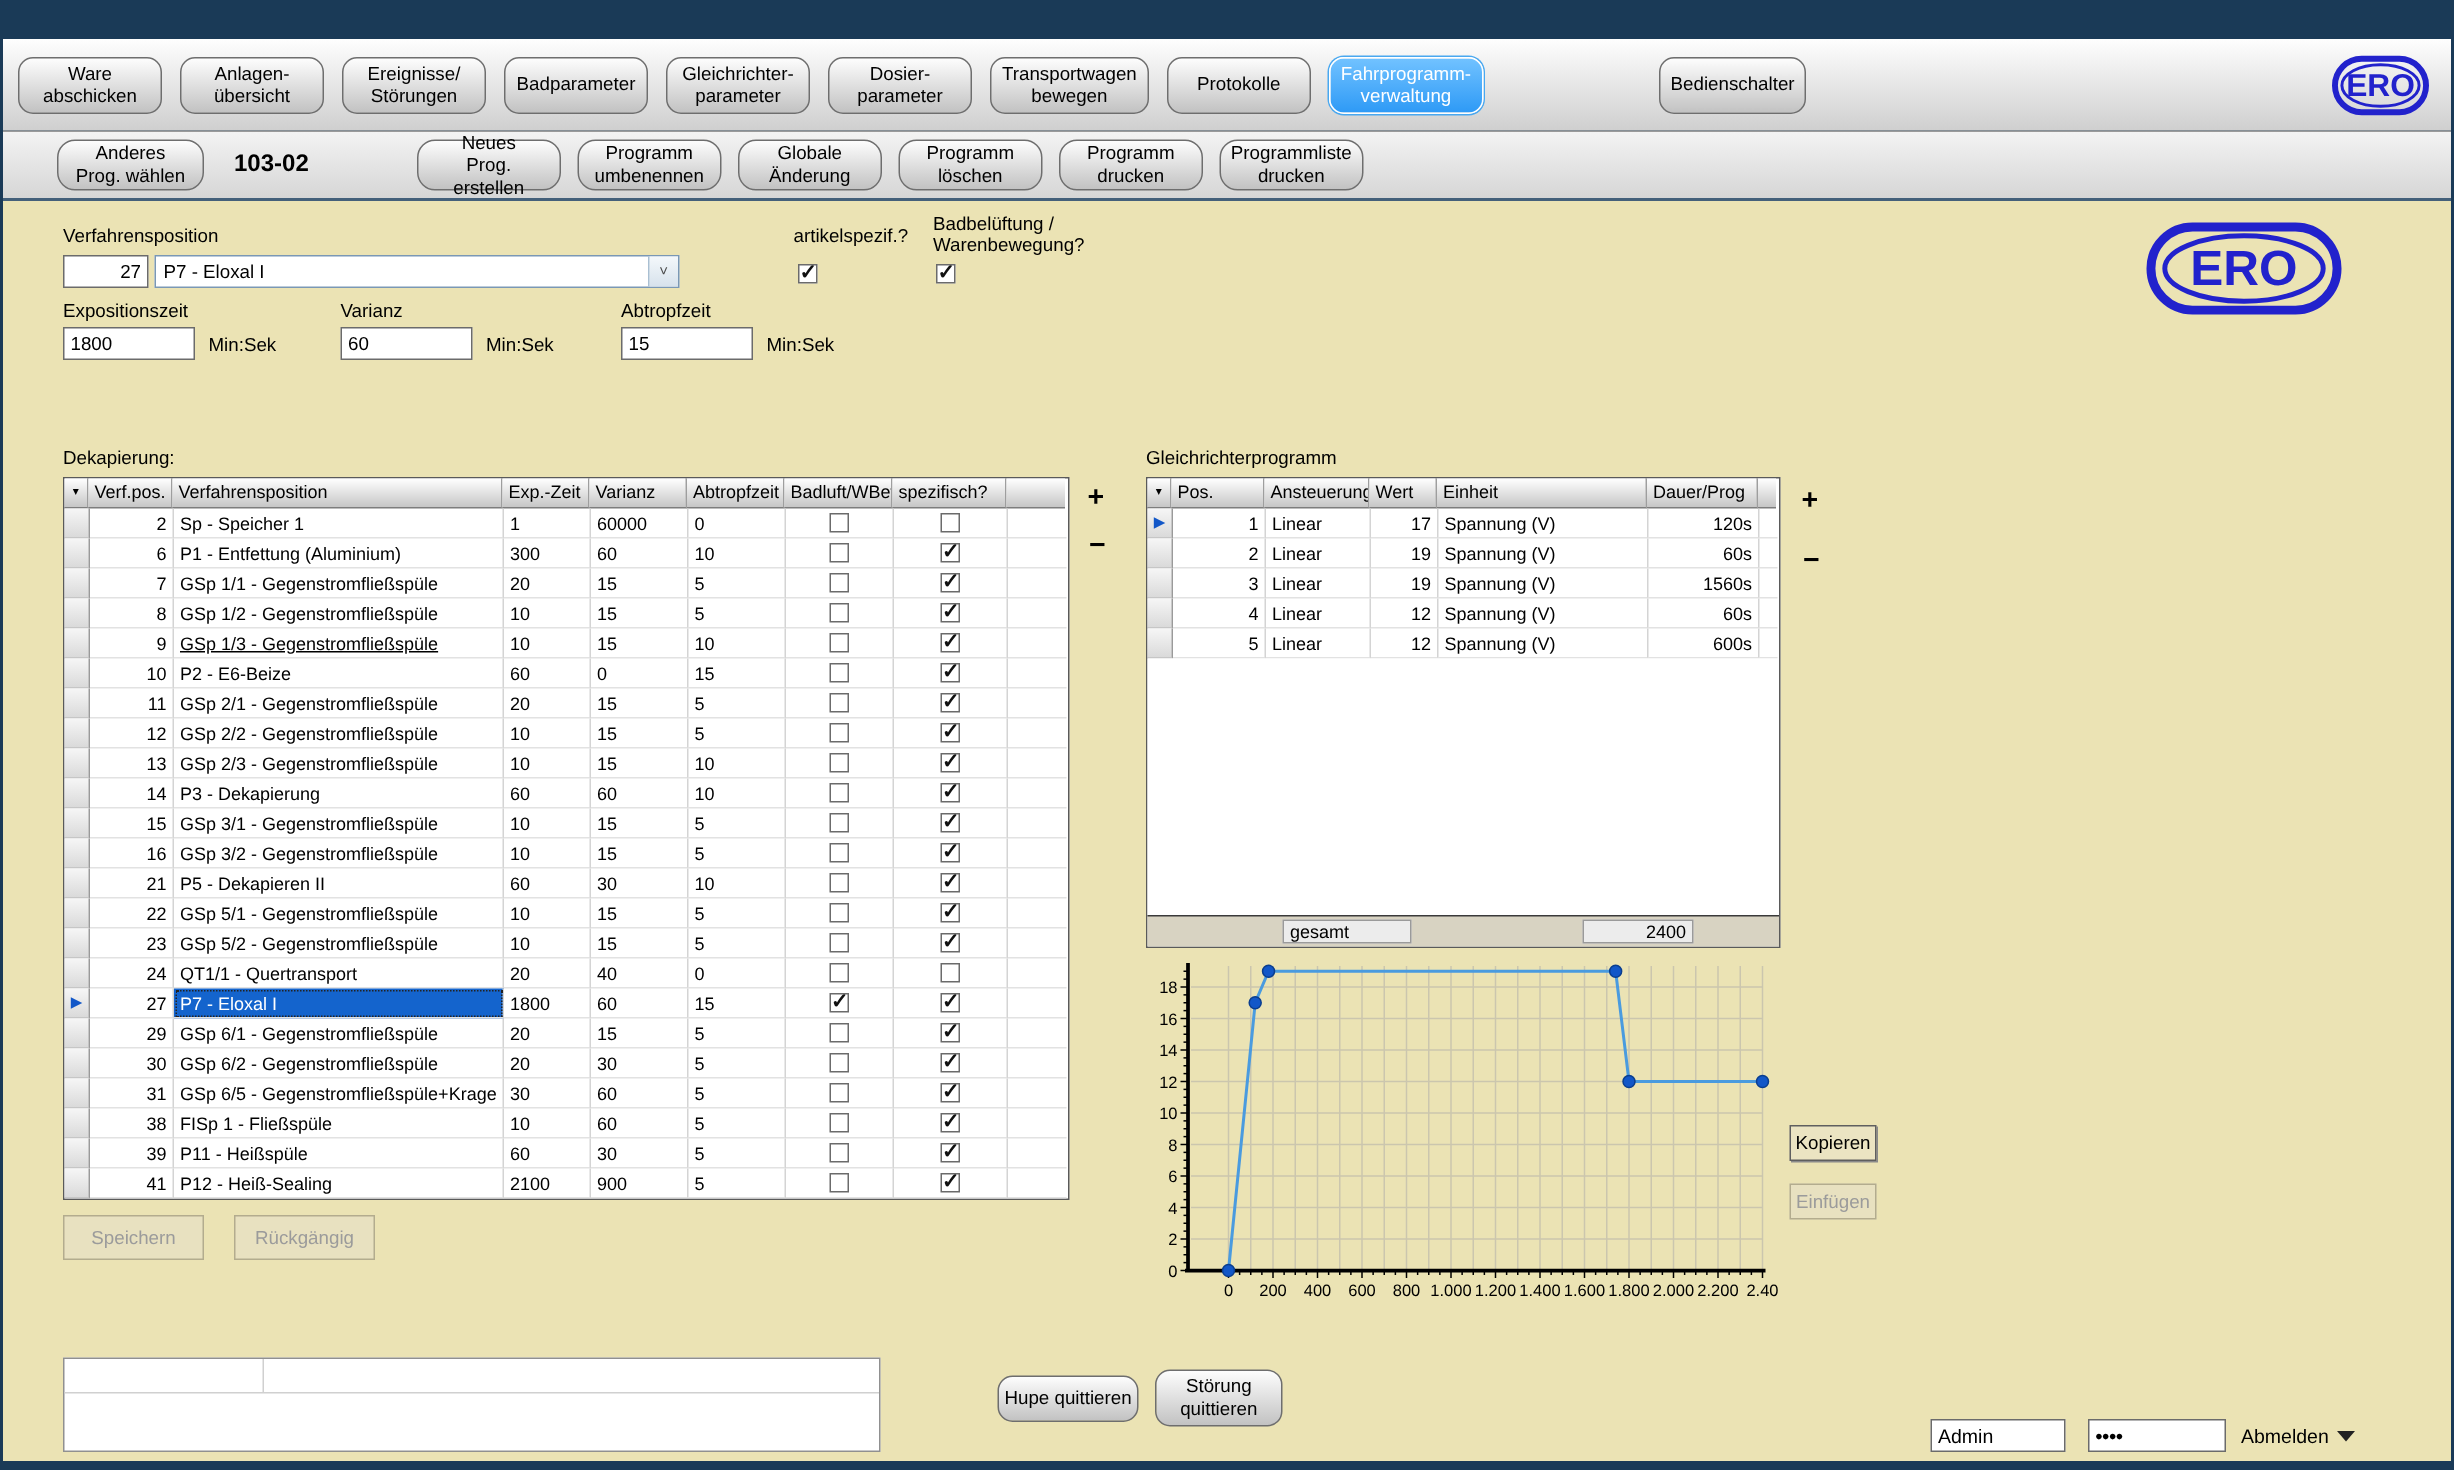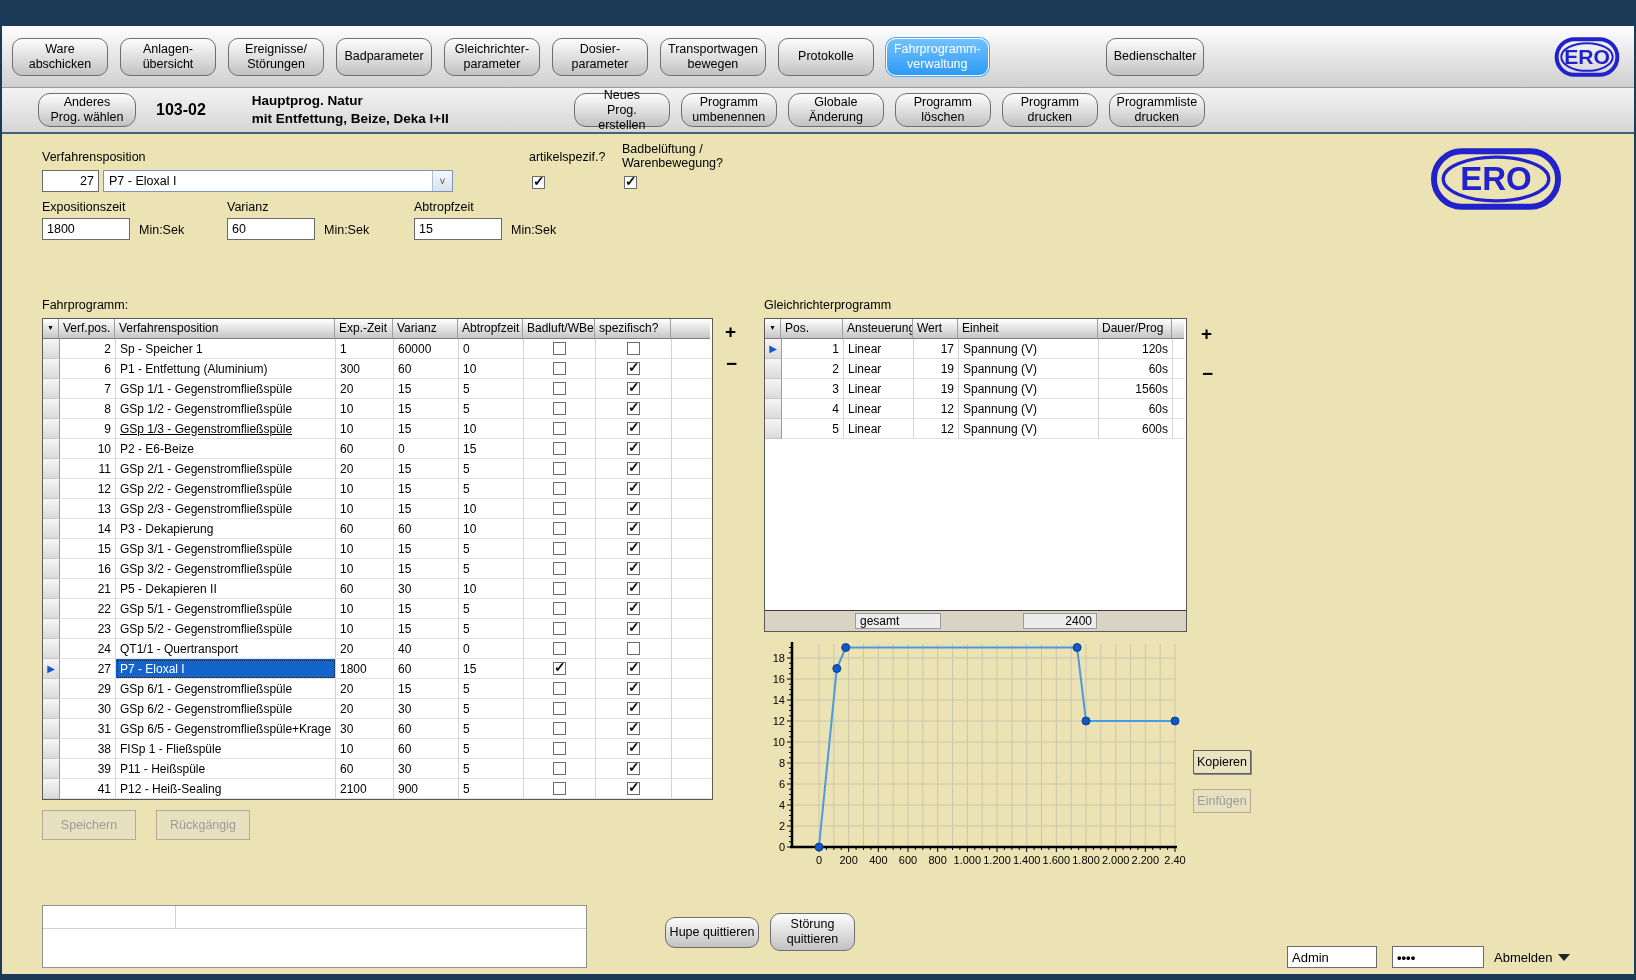--- a/index.html
+++ b/index.html
@@ -107,24 +107,20 @@
         <ellipse cx="50" cy="33" rx="39" ry="21" fill="none" stroke="#2222cc" stroke-width="3"></ellipse>
         <text x="50" y="44" text-anchor="middle" font-family="Liberation Sans, sans-serif" font-size="32" font-weight="bold" fill="#2222cc">ERO</text>
       </svg>
     </div>
   </div>
 
   <div class="toolbar2">
     <div class="tab" style="margin-left:36px;width:98px;">Anderes
 Prog. wählen</div>
     <span class="prog-code">103-02</span>
-    <div class="prog-name">
-      <div>Hauptprog. Natur</div>
-      <div>mit Entfettung, Beize, Deka I+II</div>
-    </div>
     <div style="display:flex;gap:11px;align-items:center;margin-left:72px;">
         <div class="tab" style="width: 96px;">Neues
 Prog. erstellen</div>
         <div class="tab" style="width: 96px;">Programm
 umbenennen</div>
         <div class="tab" style="width: 96px;">Globale Änderung</div>
         <div class="tab" style="width: 96px;">Programm
 löschen</div>
         <div class="tab" style="width: 96px;">Programm
 drucken</div>
@@ -158,21 +154,21 @@
     <div class="lbl" style="left:509px;top:89px;">Min:Sek</div>
 
     <div style="position:absolute;left:1428px;top:12px;">
       <svg width="132" height="66" viewBox="0 0 100 50">
         <rect x="3" y="4" width="94" height="42" rx="21" fill="none" stroke="#2222cc" stroke-width="4.5"></rect>
         <ellipse cx="50" cy="25" rx="40" ry="16.5" fill="none" stroke="#2222cc" stroke-width="2.5"></ellipse>
         <text x="50" y="33.5" text-anchor="middle" font-family="Liberation Sans, sans-serif" font-size="25" font-weight="bold" fill="#2222cc">ERO</text>
       </svg>
     </div>
 
-    <div class="lbl" style="left:40px;top:164px;">Fahrprogramm:</div>
+    <div class="lbl" style="left:40px;top:164px;">Dekapierung:</div>
     <div class="tbl" style="left:40px;top:184px;width:669px;height:480px;" id="fp-table">
         <div class="trow">
           <div class="hc" style="width: 16px; flex: 0 0 auto; font-size: 8px; text-align: center; padding: 4px 0px;">▾</div>
           <div class="hc" style="width: 56px; flex: 0 0 auto;">Verf.pos.</div>
           <div class="hc" style="width: 220px; flex: 0 0 auto;">Verfahrensposition</div>
           <div class="hc" style="width: 58px; flex: 0 0 auto;">Exp.-Zeit</div>
           <div class="hc" style="width: 65px; flex: 0 0 auto;">Varianz</div>
           <div class="hc" style="width: 65px; flex: 0 0 auto;">Abtropfzeit</div>
           <div class="hc" style="width: 72px; flex: 0 0 auto;">Badluft/WBew.</div>
           <div class="hc" style="width: 76px; flex: 0 0 auto;">spezifisch?</div>
@@ -585,21 +581,21 @@
           <div class="c right" style="width: 62px; flex: 0 0 auto;">5</div>
           <div class="c" style="width: 70px; flex: 0 0 auto;">Linear</div>
           <div class="c right" style="width: 45px; flex: 0 0 auto;">12</div>
           <div class="c" style="width: 140px; flex: 0 0 auto;">Spannung (V)</div>
           <div class="c right" style="width: 74px; flex: 0 0 auto;">600s</div>
           <div class="c" style="border-right: none; width: 12px; flex: 0 0 auto;"></div>
         </div>
         <div class="tbl-spacer"></div>
         <div class="tbl-footer">
           <div class="foot-cell" style="margin-left: 90px; width: 86px;">gesamt</div>
-          <div class="foot-cell" style="margin-left: 82px; width: 74px; justify-content: flex-end; text-align: right;">2400</div>
+          <div class="foot-cell" style="margin-left: 114px; width: 74px; justify-content: flex-end; text-align: right;">2400</div>
         </div>
       </div>
     <div class="plusminus" style="left:1199px;top:190px;">+</div>
     <div class="plusminus" style="left:1200px;top:230px;">−</div>
 
     <div class="chart" style="left:760px;top:504px;width:424px;height:234px;" id="chart"><svg width="424" height="234">
           <line x1="57" y1="6" x2="57" y2="209" stroke="#cbc6ae" stroke-width="1"></line>
           <line x1="71.83333333333333" y1="6" x2="71.83333333333333" y2="209" stroke="#cbc6ae" stroke-width="1"></line>
           <line x1="86.66666666666666" y1="6" x2="86.66666666666666" y2="209" stroke="#cbc6ae" stroke-width="1"></line>
           <line x1="101.5" y1="6" x2="101.5" y2="209" stroke="#cbc6ae" stroke-width="1"></line>

